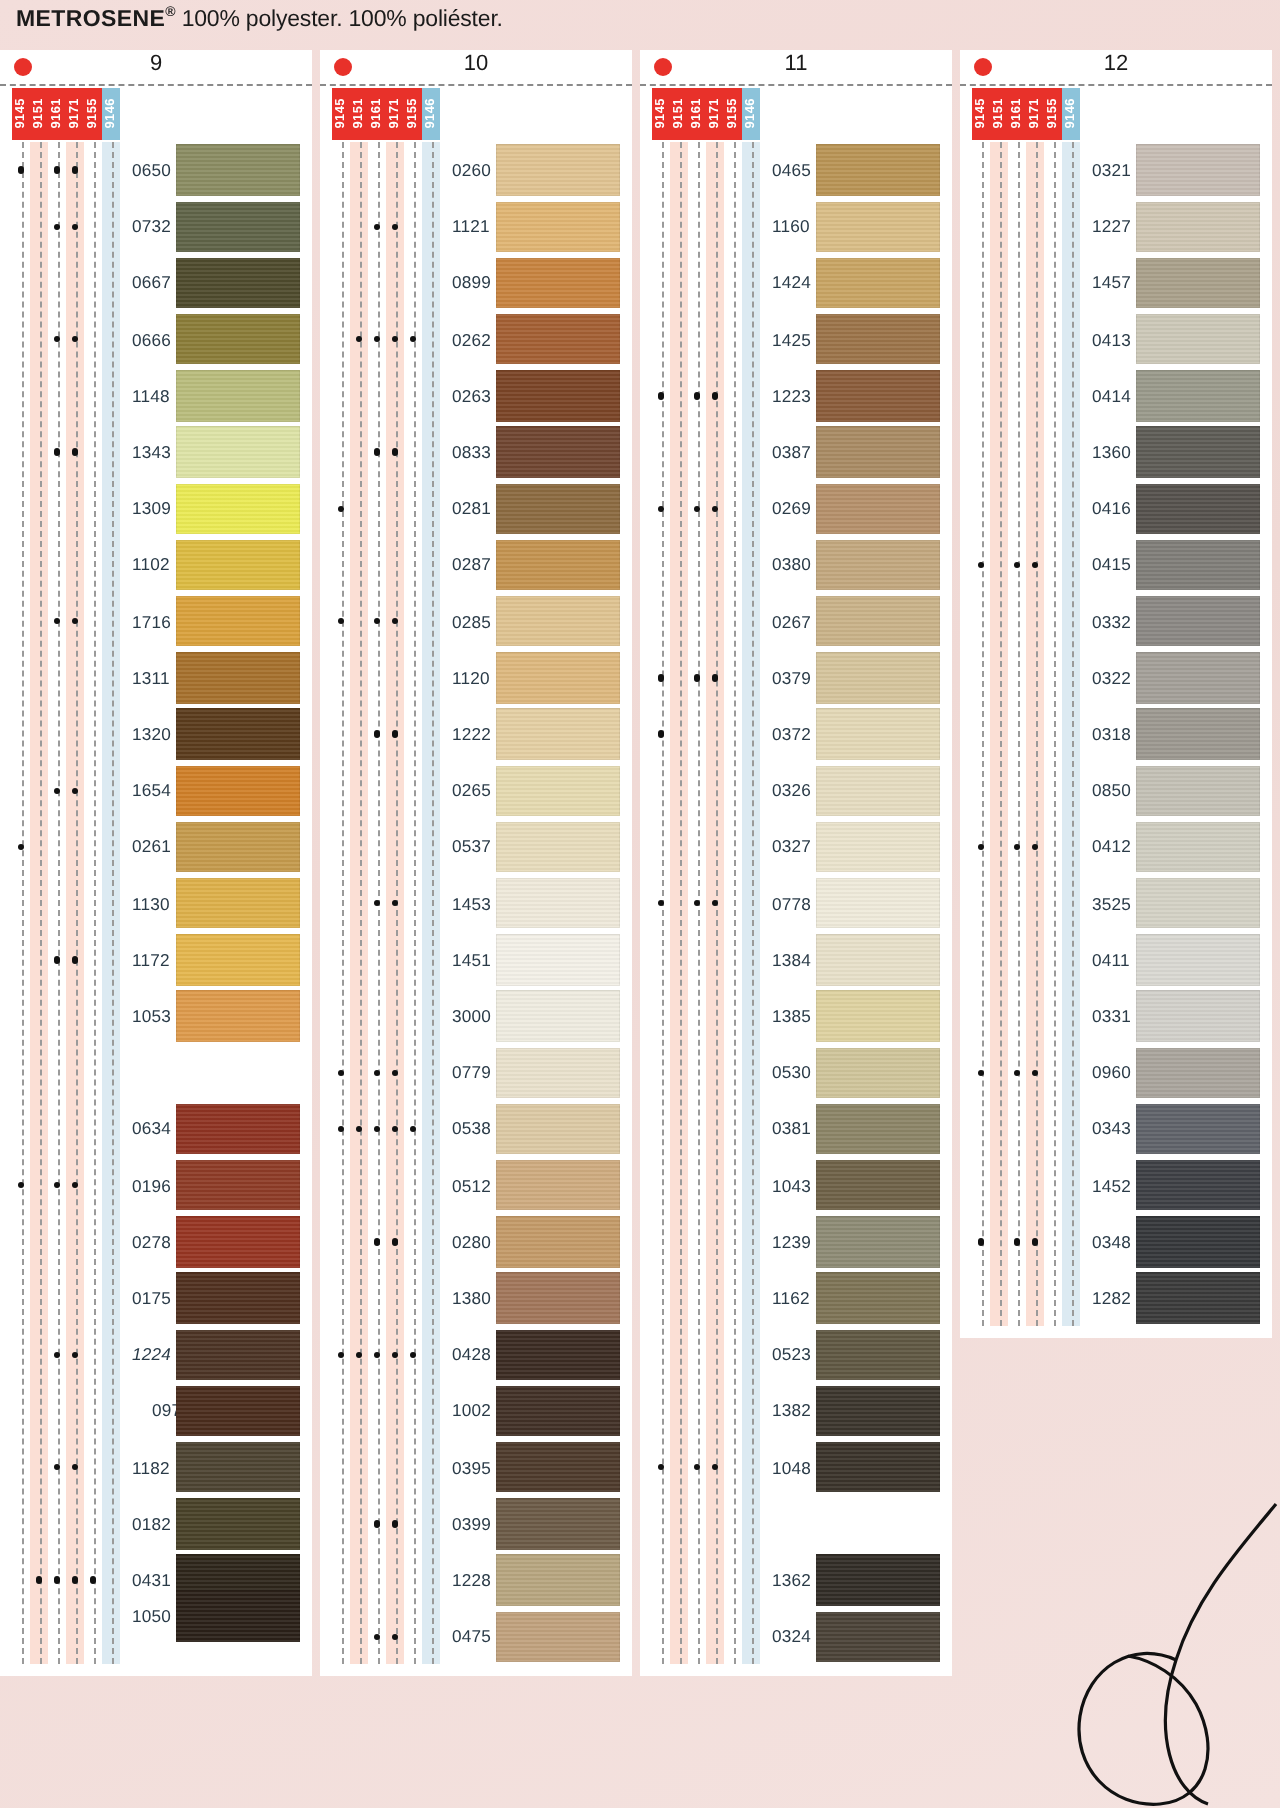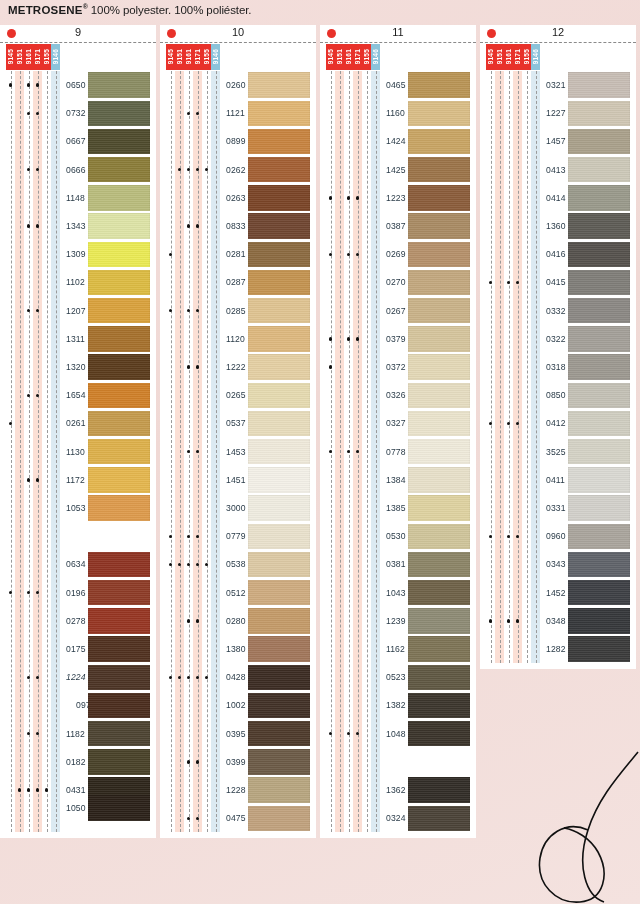--- a/index.html
+++ b/index.html
@@ -225,21 +225,21 @@
           <div class="row" style="position: absolute; left: 0px; right: 0px; top: 197.4px;">
             <div class="dots"></div>
             <div class="code" style="left: 66px;">1102</div>
             <div class="sw" style="left: 88px; width: 62px; background: rgb(220, 187, 66);"></div>
           </div>
           <div class="row" style="position: absolute; left: 0px; right: 0px; top: 225.6px;">
             <div class="dots">
               <div class="dot" style="left: 20.8px;"></div>
               <div class="dot" style="left: 29.8px;"></div>
             </div>
-            <div class="code" style="left: 66px;">1207</div>
+            <div class="code" style="left: 66px;">1716</div>
             <div class="sw" style="left: 88px; width: 62px; background: rgb(217, 161, 60);"></div>
           </div>
           <div class="row" style="position: absolute; left: 0px; right: 0px; top: 253.8px;">
             <div class="dots"></div>
             <div class="code" style="left: 66px;">1311</div>
             <div class="sw" style="left: 88px; width: 62px; background: rgb(165, 112, 44);"></div>
           </div>
           <div class="row" style="position: absolute; left: 0px; right: 0px; top: 282px;">
             <div class="dots"></div>
             <div class="code" style="left: 66px;">1320</div>
@@ -640,21 +640,21 @@
             <div class="dots">
               <div class="dot" style="left: 2.8px;"></div>
               <div class="dot" style="left: 20.8px;"></div>
               <div class="dot" style="left: 29.8px;"></div>
             </div>
             <div class="code" style="left: 66px;">0269</div>
             <div class="sw" style="left: 88px; width: 62px; background: rgb(181, 144, 106);"></div>
           </div>
           <div class="row" style="position: absolute; left: 0px; right: 0px; top: 197.4px;">
             <div class="dots"></div>
-            <div class="code" style="left: 66px;">0270</div>
+            <div class="code" style="left: 66px;">0380</div>
             <div class="sw" style="left: 88px; width: 62px; background: rgb(194, 167, 126);"></div>
           </div>
           <div class="row" style="position: absolute; left: 0px; right: 0px; top: 225.6px;">
             <div class="dots"></div>
             <div class="code" style="left: 66px;">0267</div>
             <div class="sw" style="left: 88px; width: 62px; background: rgb(201, 178, 136);"></div>
           </div>
           <div class="row" style="position: absolute; left: 0px; right: 0px; top: 253.8px;">
             <div class="dots">
               <div class="dot" style="left: 2.8px;"></div>

